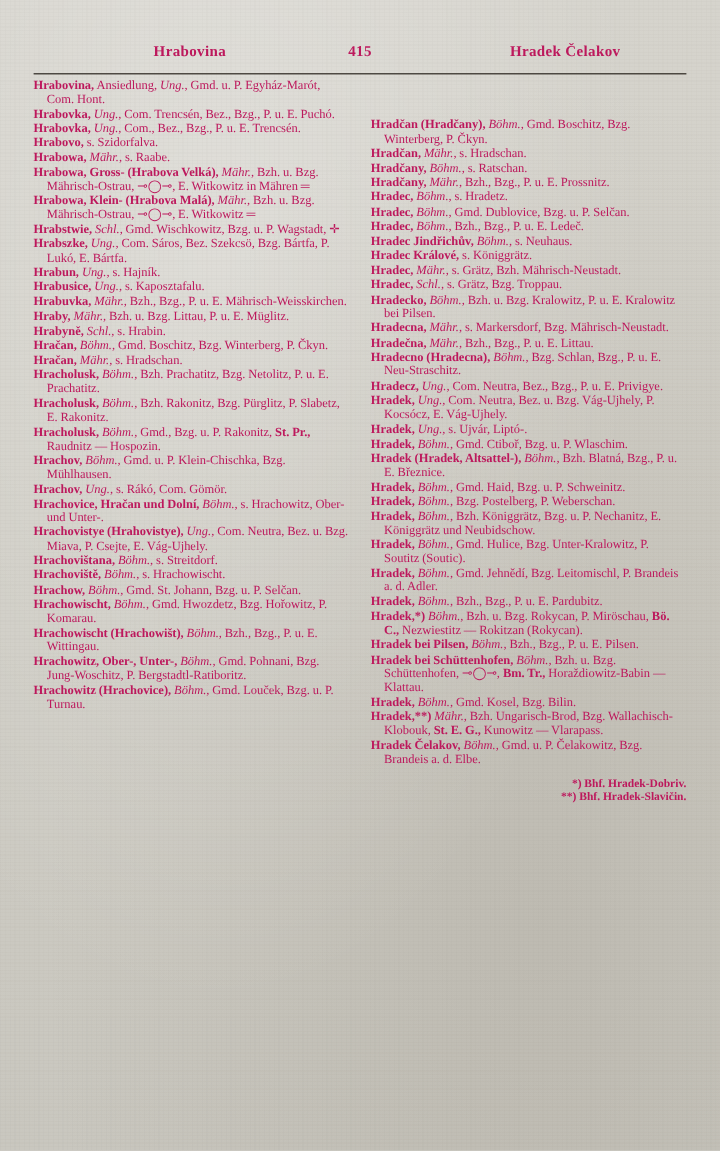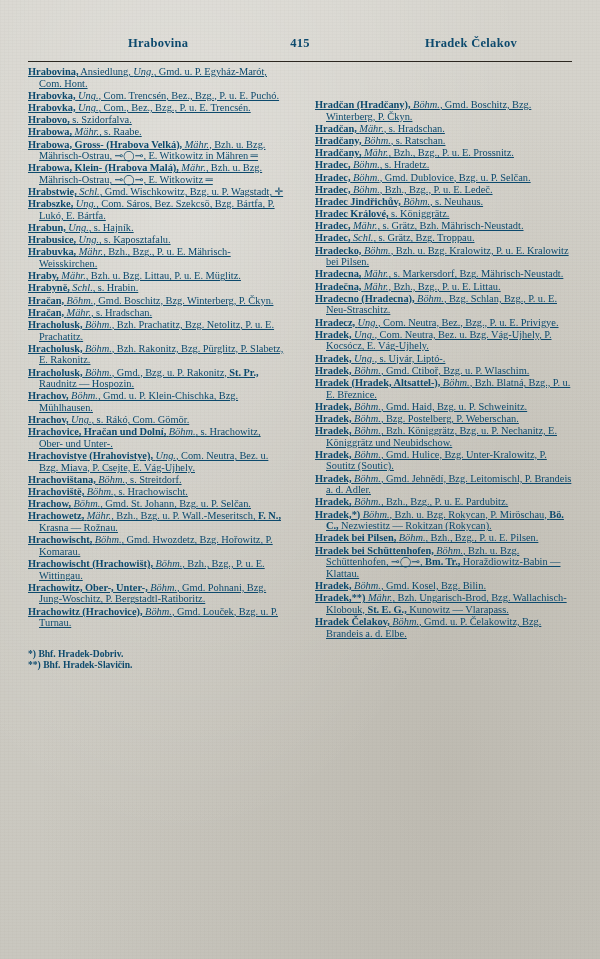--- a/index.html
+++ b/index.html
@@ -7,21 +7,21 @@
     padding: 0;
     background: #cfcdc6;
   }
   .page {
     position: relative;
     width: 600px;
     height: 959px;
     background: #d2d0c9;
     overflow: hidden;
     font-family: "Liberation Serif", serif;
-    color: #0c4a6e;
+    color: #be185d;
   }
   .paper {
     position: absolute;
     left: 0; top: 0;
     width: 600px; height: 959px;
     background:
       radial-gradient(ellipse at 30% 20%, rgba(255,255,255,0.28), rgba(255,255,255,0) 60%),
       radial-gradient(ellipse at 75% 80%, rgba(120,110,95,0.16), rgba(255,255,255,0) 65%),
       linear-gradient(180deg, #d6d4cd 0%, #cfcdc5 45%, #c9c7bf 100%);
   }
@@ -71,22 +71,21 @@
     height: 0;
     border-top: 1.6px solid #2b2620;
     margin-top: 3px;
     margin-bottom: 4px;
   }
 
   
   .cols {
     position: relative;
     display: flex;
-    gap: 12px;
-    text-decoration: underline;
+    gap: 0;
   }
   .col {
     width: 268px;
     position: relative;
   }
   .col.left { padding-right: 8px; }
   .col.right { padding-left: 10px; margin-top: 33px; }
   .divider {
     position: absolute;
     left: 271px;
@@ -106,21 +105,21 @@
     text-align: left;
     word-spacing: -0.2px;
   }
   .entry b { font-weight: bold; }
   .entry i { font-style: italic; }
 
   .footnotes {
     margin-top: 8px;
     font-size: 9.6px;
     line-height: 11.5px;
-    text-align: left;
+    text-align: right;
     font-weight: bold;
   }
   .footnotes .fn { white-space: nowrap; }
 </style>
 </head>
 <body>
 
 <div class="page">
   <div class="paper"></div>
   <div class="content">
@@ -153,21 +152,20 @@
           <p class="entry"><b>Hracholusk,</b> <i>Böhm.</i>, Bzh. Prachatitz, Bzg. Netolitz, P. u. E. Prachatitz.</p>
           <p class="entry"><b>Hracholusk,</b> <i>Böhm.</i>, Bzh. Rakonitz, Bzg. Pürglitz, P. Slabetz, E. Rakonitz.</p>
           <p class="entry"><b>Hracholusk,</b> <i>Böhm.</i>, Gmd., Bzg. u. P. Rakonitz, <b>St. Pr.,</b> Raudnitz — Hospozin.</p>
           <p class="entry"><b>Hrachov,</b> <i>Böhm.</i>, Gmd. u. P. Klein-Chischka, Bzg. Mühlhausen.</p>
           <p class="entry"><b>Hrachov,</b> <i>Ung.</i>, s. Rákó, Com. Gömör.</p>
           <p class="entry"><b>Hrachovice, Hračan und Dolní,</b> <i>Böhm.</i>, s. Hrachowitz, Ober- und Unter-.</p>
           <p class="entry"><b>Hrachovistye (Hrahovistye),</b> <i>Ung.</i>, Com. Neutra, Bez. u. Bzg. Miava, P. Csejte, E. Vág-Ujhely.</p>
           <p class="entry"><b>Hrachovištana,</b> <i>Böhm.</i>, s. Streitdorf.</p>
           <p class="entry"><b>Hrachoviště,</b> <i>Böhm.</i>, s. Hrachowischt.</p>
           <p class="entry"><b>Hrachow,</b> <i>Böhm.</i>, Gmd. St. Johann, Bzg. u. P. Selčan.</p>
-          <p class="entry"><b>Hrachowetz,</b> <i>Mähr.</i>, Bzh., Bzg. u. P. Wall.-Meseritsch, <b>F. N.,</b> Krasna — Rožnau.</p>
           <p class="entry"><b>Hrachowischt,</b> <i>Böhm.</i>, Gmd. Hwozdetz, Bzg. Hořowitz, P. Komarau.</p>
           <p class="entry"><b>Hrachowischt (Hrachowišt),</b> <i>Böhm.</i>, Bzh., Bzg., P. u. E. Wittingau.</p>
           <p class="entry"><b>Hrachowitz, Ober-, Unter-,</b> <i>Böhm.</i>, Gmd. Pohnani, Bzg. Jung-Woschitz, P. Bergstadtl-Ratiboritz.</p>
           <p class="entry"><b>Hrachowitz (Hrachovice),</b> <i>Böhm.</i>, Gmd. Louček, Bzg. u. P. Turnau.</p>
         </div>
       <div class="divider"></div>
       <div class="col right" id="col-right">
           <p class="entry"><b>Hradčan (Hradčany),</b> <i>Böhm.</i>, Gmd. Boschitz, Bzg. Winterberg, P. Čkyn.</p>
           <p class="entry"><b>Hradčan,</b> <i>Mähr.</i>, s. Hradschan.</p>
           <p class="entry"><b>Hradčany,</b> <i>Böhm.</i>, s. Ratschan.</p>

